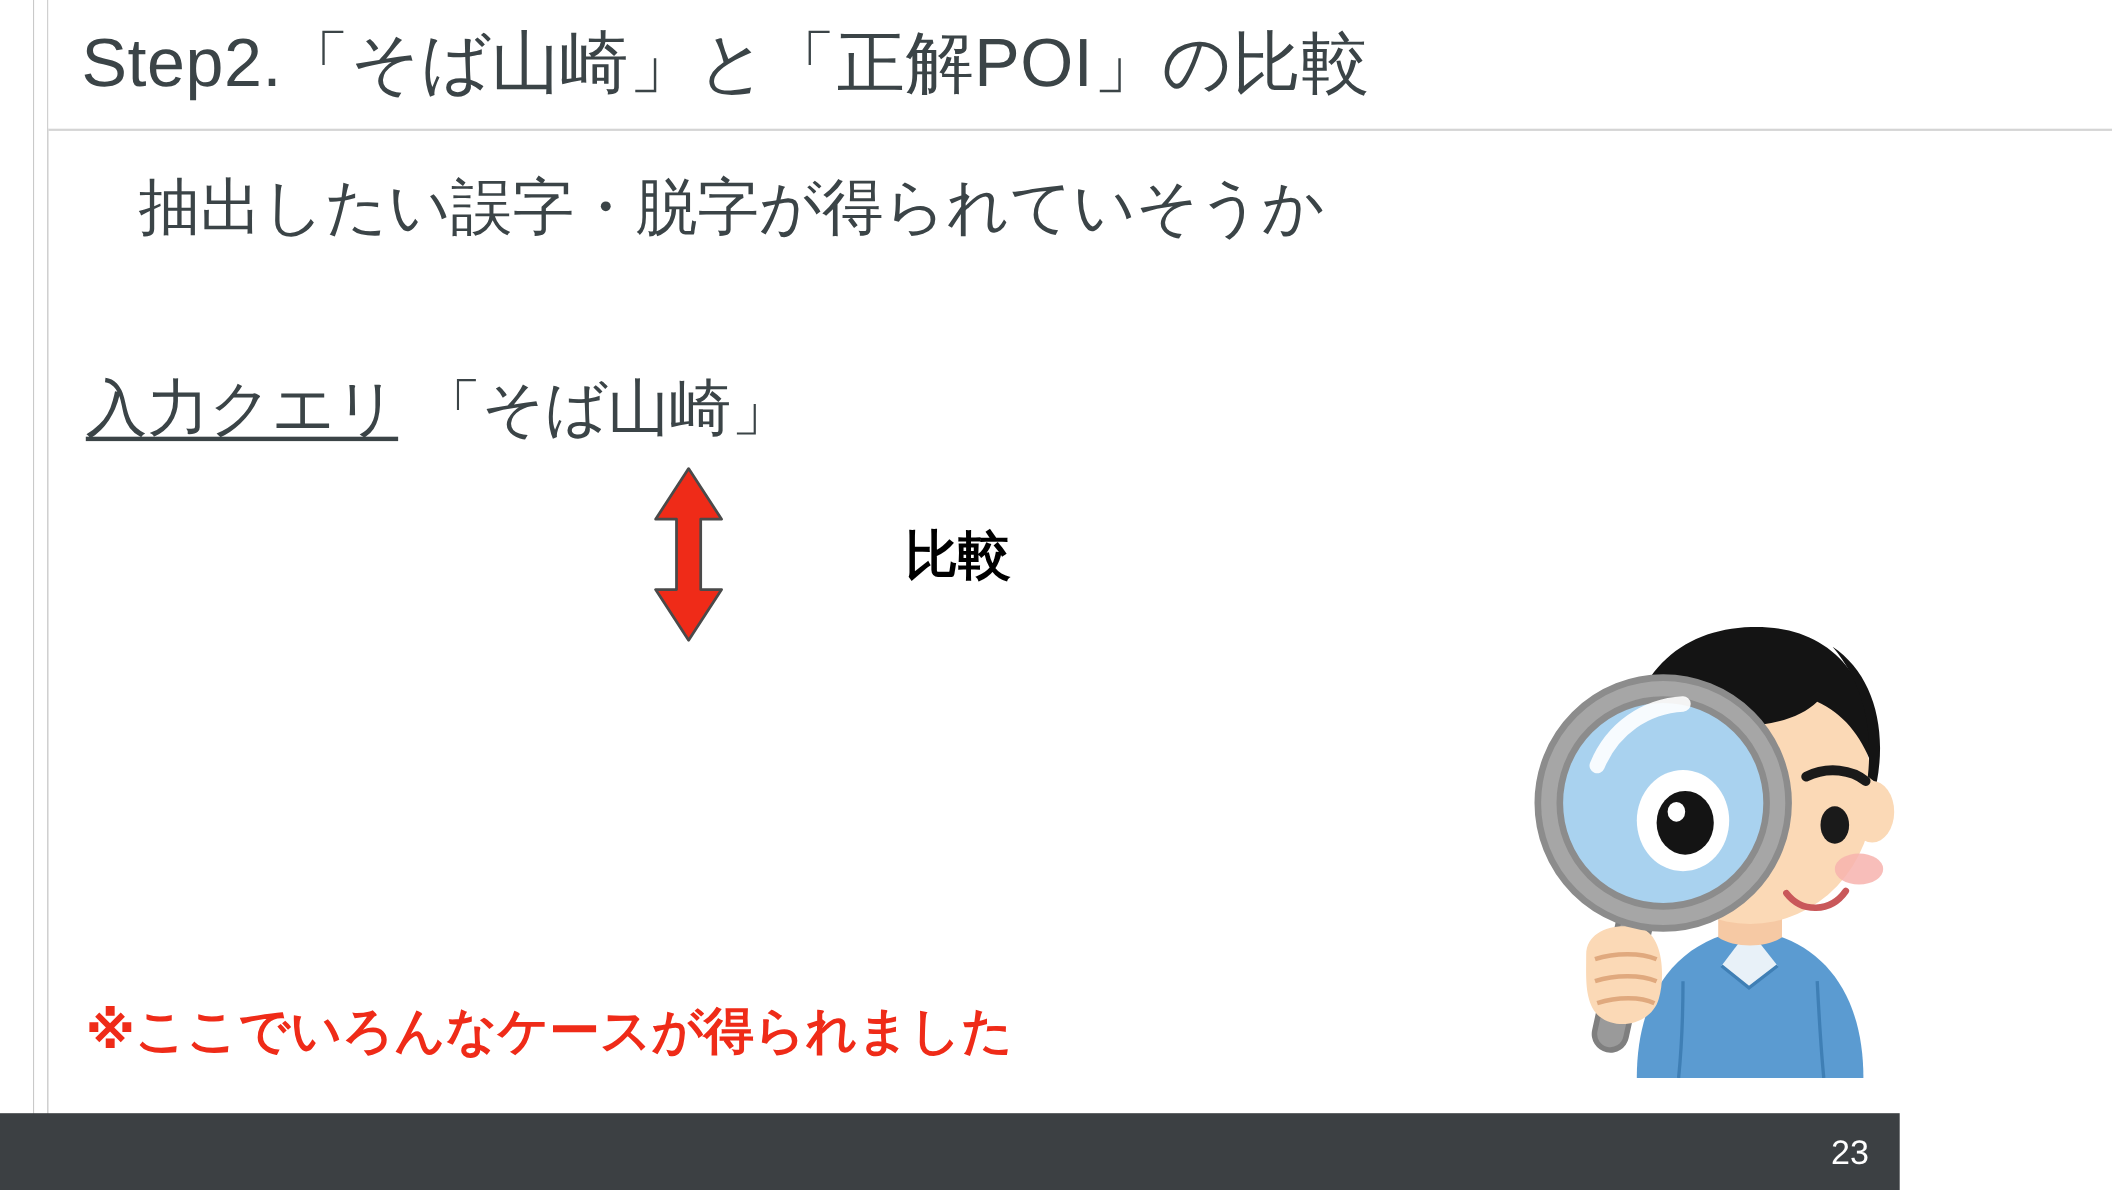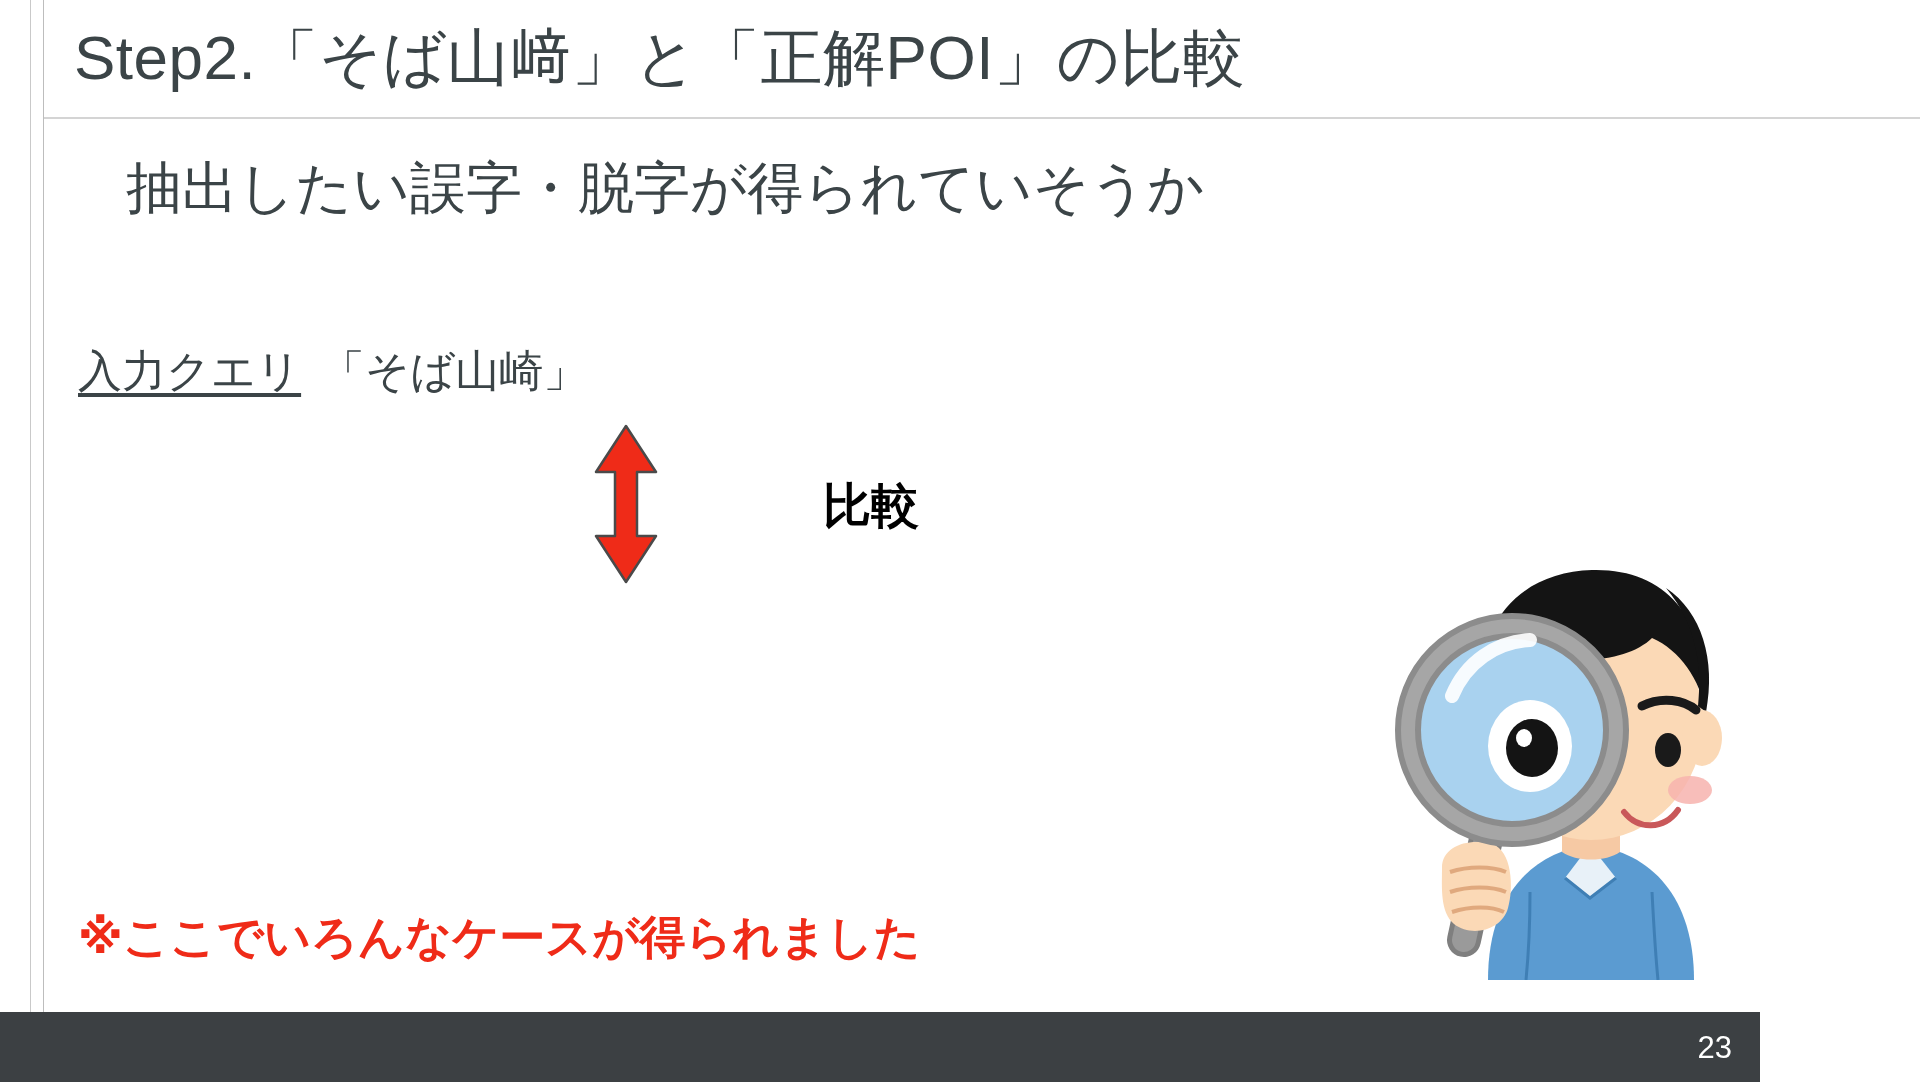--- a/index.html
+++ b/index.html
@@ -39,21 +39,21 @@
     position:absolute;
     color:#3b4447;
     white-space:nowrap;
     margin-left:48px;
   }
   .lead{
     left:78px;top:152px;
     font-size:56px;line-height:72px;
   }
 
-  .row{position:absolute;white-space:nowrap;color:#3b4447;font-size:44px;line-height:72px;}
+  .row{position:absolute;white-space:nowrap;color:#3b4447;font-size:56px;line-height:72px;}
   .row .label{
     text-decoration:underline;
     text-underline-offset:7px;
     text-decoration-thickness:4px;
   }
   .row .value{margin-left:20px;}
   .row-query{left:78px;top:335px;}
   .row-poi{left:78px;top:594px;}
 
   
@@ -77,21 +77,20 @@
     font-size:46px;line-height:58px;
     font-weight:bold;
     color:#ef2b18;
     white-space:nowrap;
   }
 
   
   .footer{
     position:absolute;left:0;top:1012px;width:1727px;height:70px;
     background:#3c4043;
-    padding-left:33px;
   }
   .page-number{
     position:absolute;right:28px;top:18px;
     color:#ffffff;font-size:31px;line-height:36px;
   }
 
   
   .illus{
     position:absolute;left:1380px;top:500px;width:420px;height:480px;
   }
@@ -99,21 +98,21 @@
 </style>
 </head>
 <body>
 
 <div class="slide">
 
   <div class="rule-outer"></div>
   <div class="rule-inner"></div>
 
   <div class="title-area">
-    <div class="title-text">Step2.「そば山﨑」と「正解POI」の比較</div>
+    <div class="title-text">Step2.「そば山崎」と「正解POI」の比較</div>
     <div class="title-divider"></div>
   </div>
 
   <div class="body-line lead">抽出したい誤字・脱字が得られていそうか</div>
 
   <div class="row row-query">
     <span class="label">入力クエリ</span><span class="value">「そば山崎」</span>
   </div>
 
   <div class="arrow">

